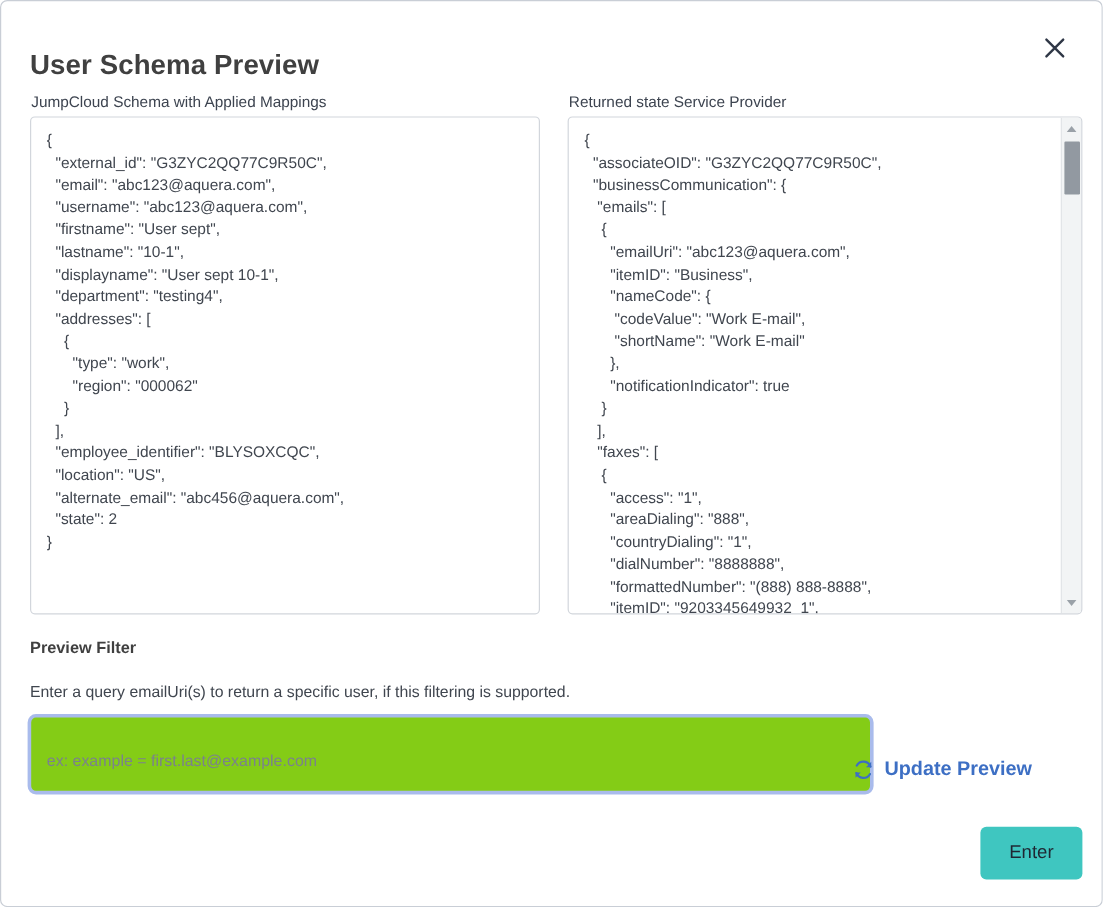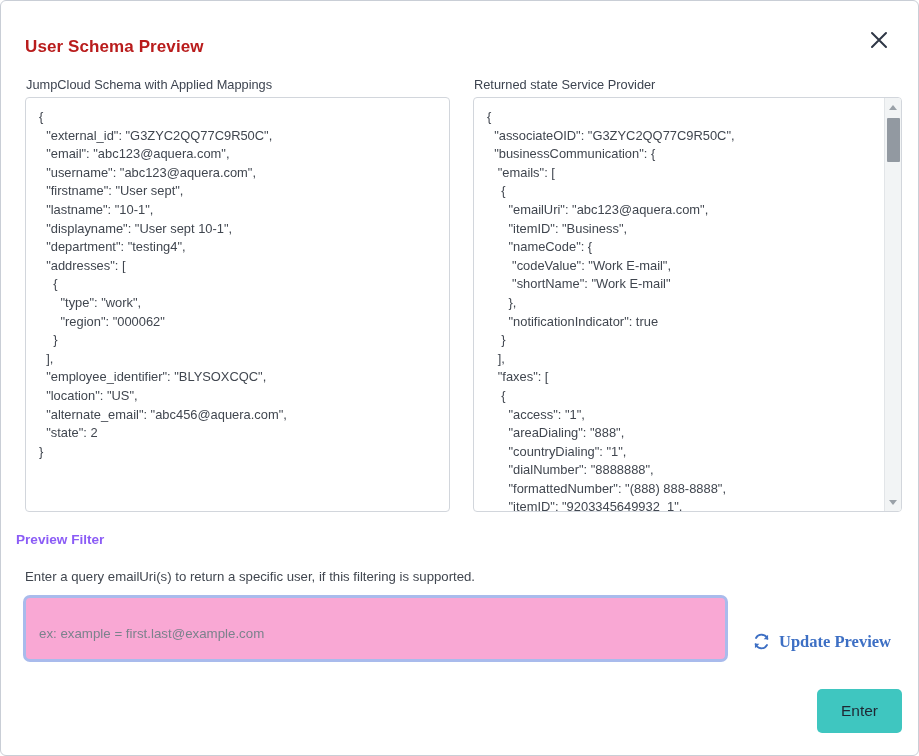--- a/index.html
+++ b/index.html
@@ -14,23 +14,23 @@
     width: 919px; height: 756px;
     background: #ffffff;
     border: 1px solid #c9ced6;
     border-radius: 6px;
     overflow: hidden;
   }
   
   #dialog-title {
     position: absolute;
     left: 24px; top: 25px;
-    font-size: 17px;
+    font-size: 23px;
     font-weight: bold;
-    color: #b91c1c;
+    color: #404040;
     letter-spacing: 0.1px;
   }
   #close-x {
     position: absolute;
     right: 20px; top: 20px;
     width: 38px; height: 38px;
     display: flex; align-items: center; justify-content: center;
     cursor: pointer;
     background: none; border: none; padding: 0;
   }
@@ -103,59 +103,59 @@
     left: 2px; top: 20px;
     width: 13px; height: 44px;
     background: #9299a1;
     border-radius: 1px;
     cursor: pointer;
   }
 
   
   #filter-heading {
     position: absolute;
-    left: 15px; top: 531px;
+    left: 24px; top: 531px;
     font-size: 13.6px;
     font-weight: bold;
-    color: #8b5cf6;
+    color: #404040;
   }
   #filter-hint {
     position: absolute;
     left: 24px; top: 568px;
     font-size: 13.2px;
     color: #40464f;
   }
   #filter-input-wrap {
     position: absolute;
     left: 22px; top: 594px;
     width: 705px; height: 67px;
     border: 3px solid #a9bbec;
     border-radius: 7px;
-    background: #f9a8d4;
+    background: #84cc16;
   }
   #filter-input {
     position: absolute;
     left: 0; top: 0;
     width: 100%; height: 100%;
     border: none; outline: none; background: transparent;
     padding: 10px 12px 0 13px;
     font-family: "Liberation Sans", sans-serif;
     font-size: 13.3px;
     color: #40464f;
     caret-color: #333a44;
   }
   #filter-input::placeholder { color: #7b828c; opacity: 1; }
 
   #update-preview {
     position: absolute;
-    left: 751px; top: 631px;
+    left: 709px; top: 631px;
     display: flex; align-items: flex-start; gap: 8px;
     background: none; border: none; padding: 0;
     cursor: pointer;
-    font-family: Liberation Serif, serif;
+    font-family: Liberation Sans, sans-serif;
     font-size: 16.5px;
     font-weight: bold;
     color: #3d6fc4;
     white-space: nowrap;
   }
   #refresh-icon { display: block; flex: 0 0 auto; }
 
   
   #close-button {
     position: absolute;

